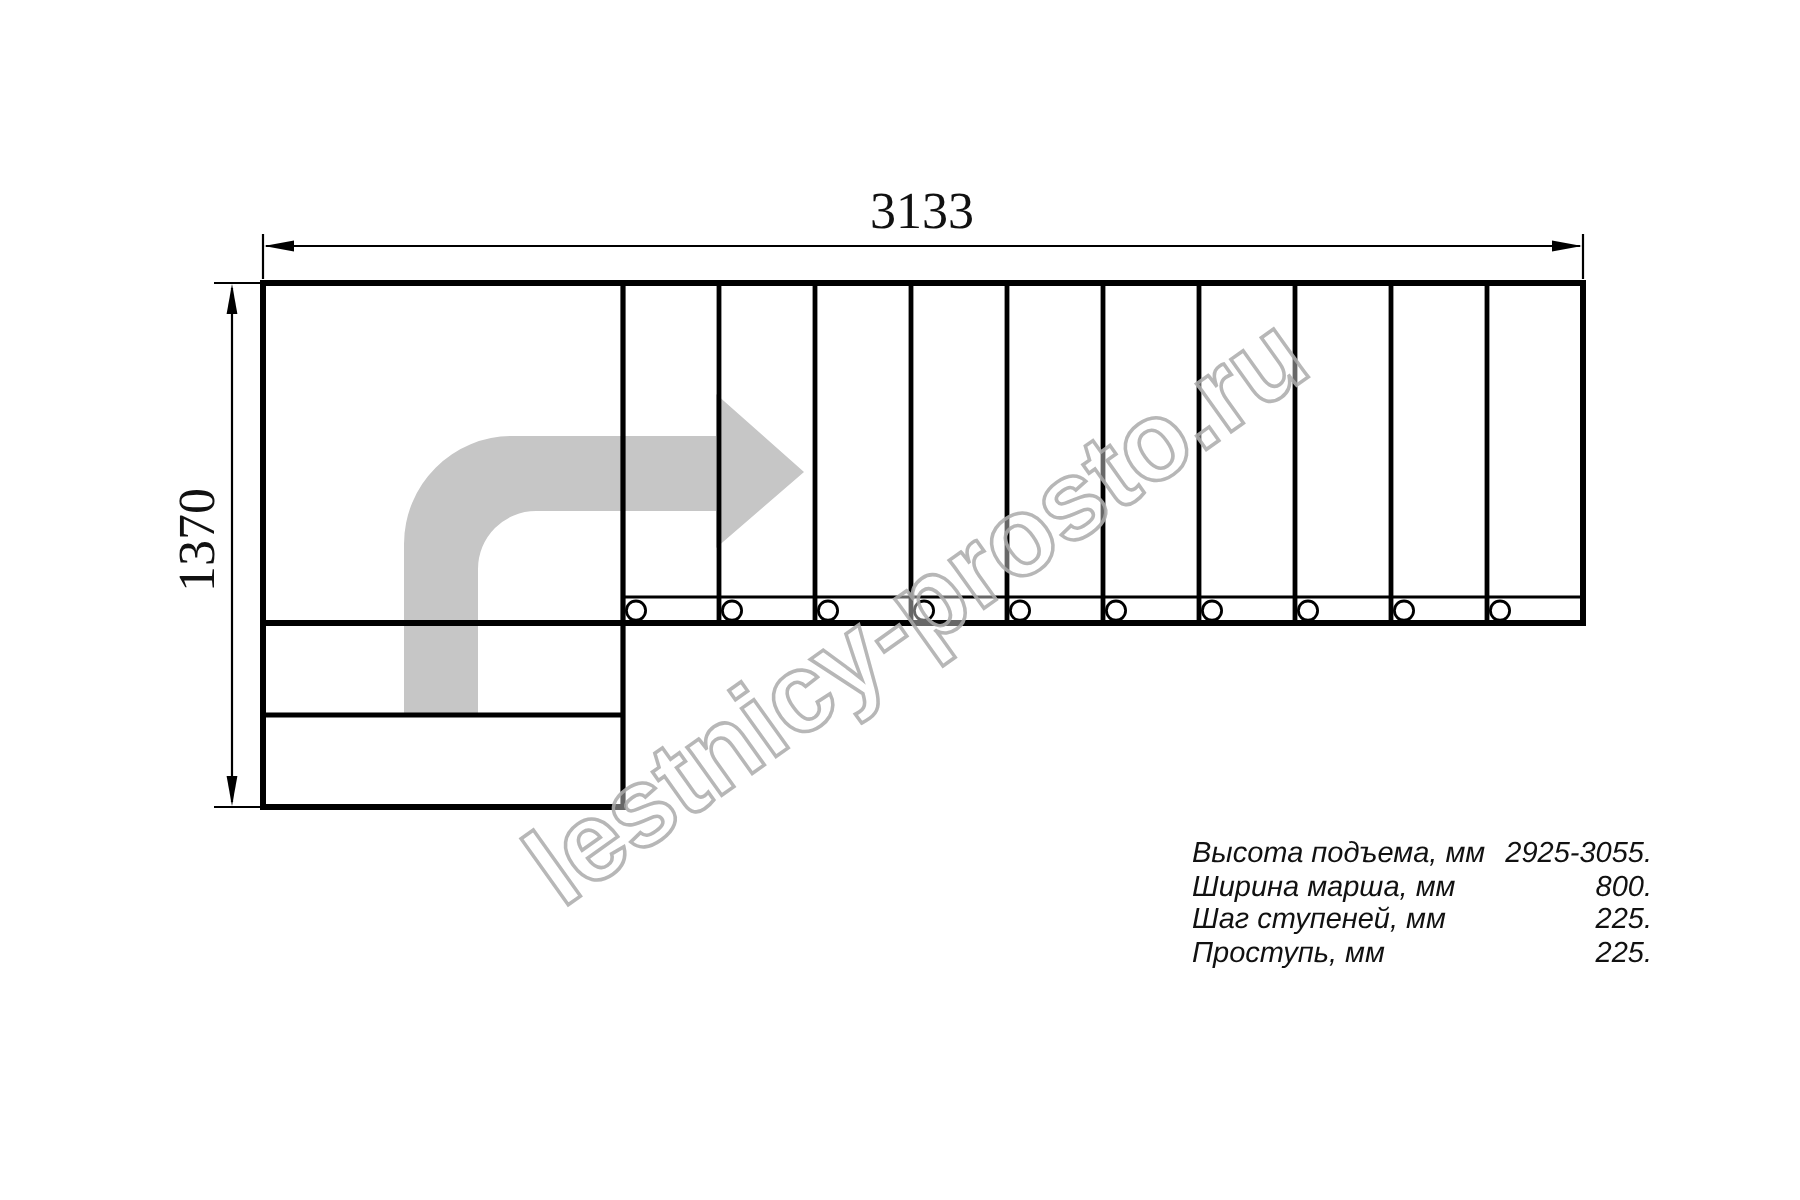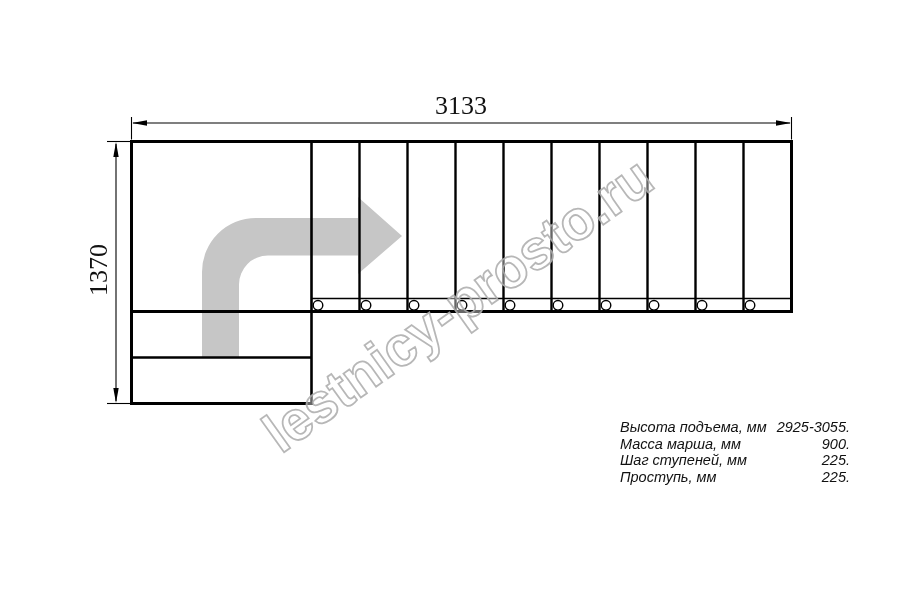--- a/index.html
+++ b/index.html
@@ -1,21 +1,21 @@
 <!DOCTYPE html>
 <html><head>
 <meta charset="utf-8">
 <style>
   html,body{margin:0;padding:0;background:#ffffff;width:900px;height:600px;overflow:hidden;}
   .stage{position:relative;width:900px;height:452px;font-family:"Liberation Sans",sans-serif;}
   svg{position:absolute;left:0;top:0;}
   .dim-text{font-family:"Liberation Serif","DejaVu Serif",serif;font-size:26px;fill:#111;}
   .wm-text{font-family:"Liberation Sans","DejaVu Sans",sans-serif;font-weight:bold;font-size:56px;
            fill:#ffffff;fill-opacity:0.45;paint-order:fill;}
-  .spec-table{position:absolute;left:620px;top:419px;width:230px;}
+  .spec-table{position:absolute;left:596px;top:419px;width:230px;}
   .spec-row{display:flex;justify-content:space-between;align-items:baseline;
             font-family:"Liberation Sans",sans-serif;font-style:italic;
             font-size:14.5px;line-height:16.6px;color:#111;white-space:nowrap;}
   .spec-label{text-align:left;}
   .spec-value{text-align:center;}
 </style>
 </head>
 <body>
 
 <div class="stage">
@@ -80,22 +80,22 @@
 
     <text class="wm-text" transform="translate(458 305) rotate(-35.5)" x="0" y="19" text-anchor="middle" stroke="#b0b0b0" stroke-width="1.8" textLength="462" lengthAdjust="spacingAndGlyphs" opacity="0.9">lestnicy-prosto.ru</text>
   </svg>
 
   <div class="spec-table">
     <div class="spec-row">
       <span class="spec-label">Высота подъема, мм</span>
       <span class="spec-value">2925-3055.</span>
     </div>
     <div class="spec-row">
-      <span class="spec-label">Масса марша, мм</span>
-      <span class="spec-value">900.</span>
+      <span class="spec-label">Ширина марша, мм</span>
+      <span class="spec-value">800.</span>
     </div>
     <div class="spec-row">
       <span class="spec-label">Шаг ступеней, мм</span>
       <span class="spec-value">225.</span>
     </div>
     <div class="spec-row">
       <span class="spec-label">Проступь, мм</span>
       <span class="spec-value">225.</span>
     </div>
   </div>

